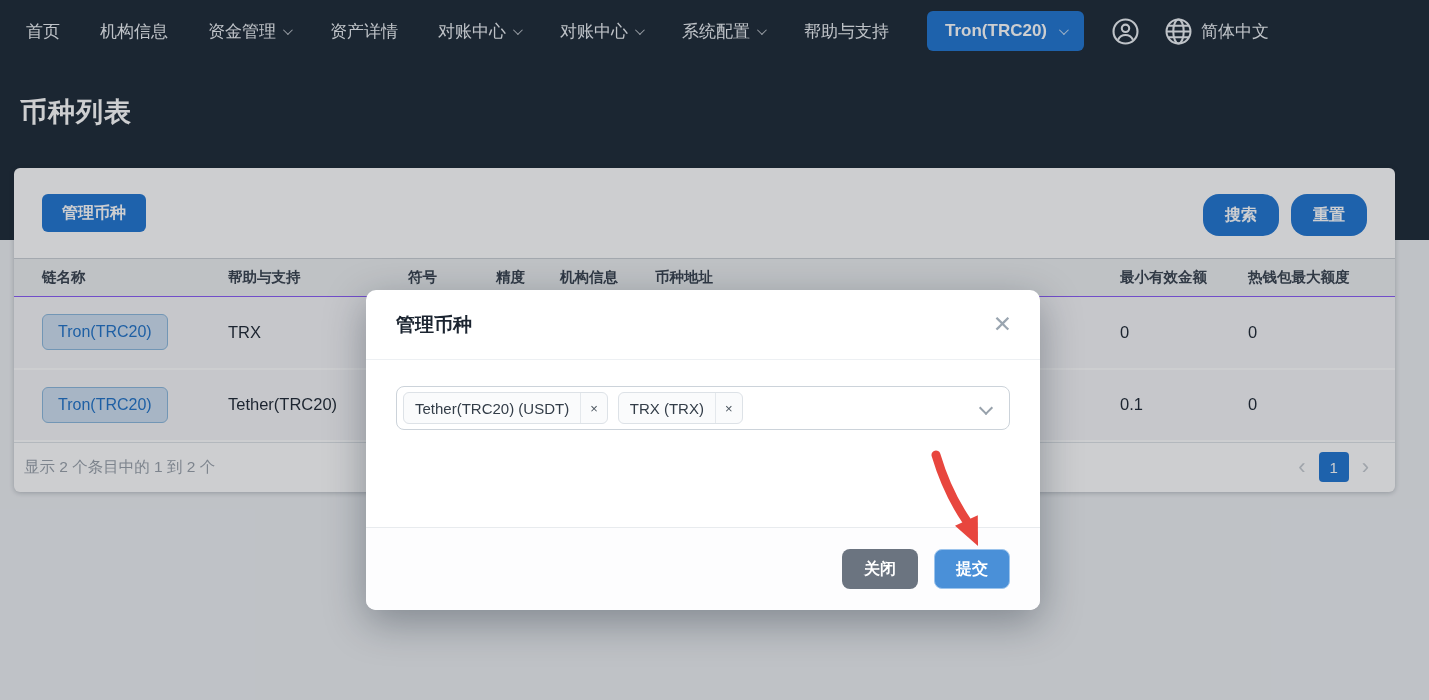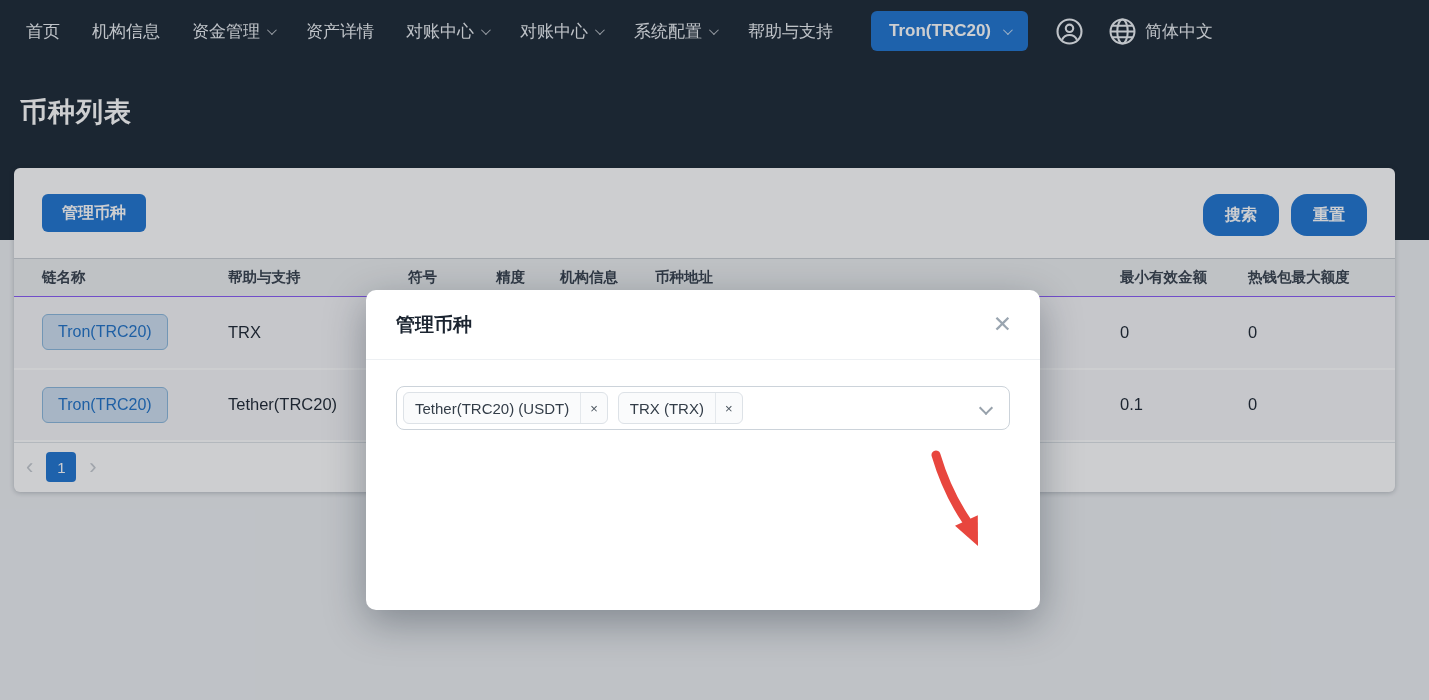--- a/index.html
+++ b/index.html
@@ -9,21 +9,21 @@
     background:#eef0f3;
     font-family:"Liberation Sans","DejaVu Sans",sans-serif;
     color:#1f2834;
   }
   
   .navbar {
     position:absolute; top:0; left:0; right:0; height:62px;
     background:#1e2a37; display:flex; align-items:center;
     padding:0 26px; z-index:10;
   }
-  .nav-links { display:flex; align-items:center; gap:32px; }
+  .nav-links { display:flex; align-items:center; gap:40px; }
   .nav-item {
     display:flex; align-items:center; gap:7px;
     color:#edf1f5; font-size:17px; font-weight:500; cursor:pointer;
     white-space:nowrap;
   }
   .caret {
     width:7px; height:7px; border-right:1.6px solid currentColor;
     border-bottom:1.6px solid currentColor; transform:rotate(45deg) translateY(-2px);
     opacity:.75; display:inline-block;
   }
@@ -237,20 +237,21 @@
         <td></td>
         <td></td>
         <td></td>
         <td>0.1</td>
         <td>0</td>
       </tr>
     </tbody>
   </table>
 
   <div class="card-footer">
+    <span>显示 2 个条目中的 1 到 2 个</span>
     <div class="pagination">
       <span class="page-chev">‹</span>
       <span class="page-current">1</span>
       <span class="page-chev">›</span>
     </div>
   </div>
 </div>
 
 <div class="backdrop"></div>
 
@@ -265,18 +266,22 @@
         <span class="tag-label">Tether(TRC20) (USDT)</span>
         <span class="tag-x">×</span>
       </span>
       <span class="tag">
         <span class="tag-label">TRX (TRX)</span>
         <span class="tag-x">×</span>
       </span>
       <span class="select-caret"></span>
     </div>
   </div>
+  <div class="modal-footer">
+    <button class="btn mbtn mbtn-close">关闭</button>
+    <button class="btn mbtn mbtn-submit">提交</button>
+  </div>
 </div>
 
 <svg class="annot-arrow" width="1429" height="700" viewBox="0 0 1429 700">
   <path d="M936 455 Q 947 492 966.4 520.5" stroke="#e8463e" stroke-width="9" fill="none" stroke-linecap="round"></path>
   <polygon points="978,546 955,525.7 977.8,515.3" fill="#e8463e"></polygon>
 </svg>
 
 </body></html>

